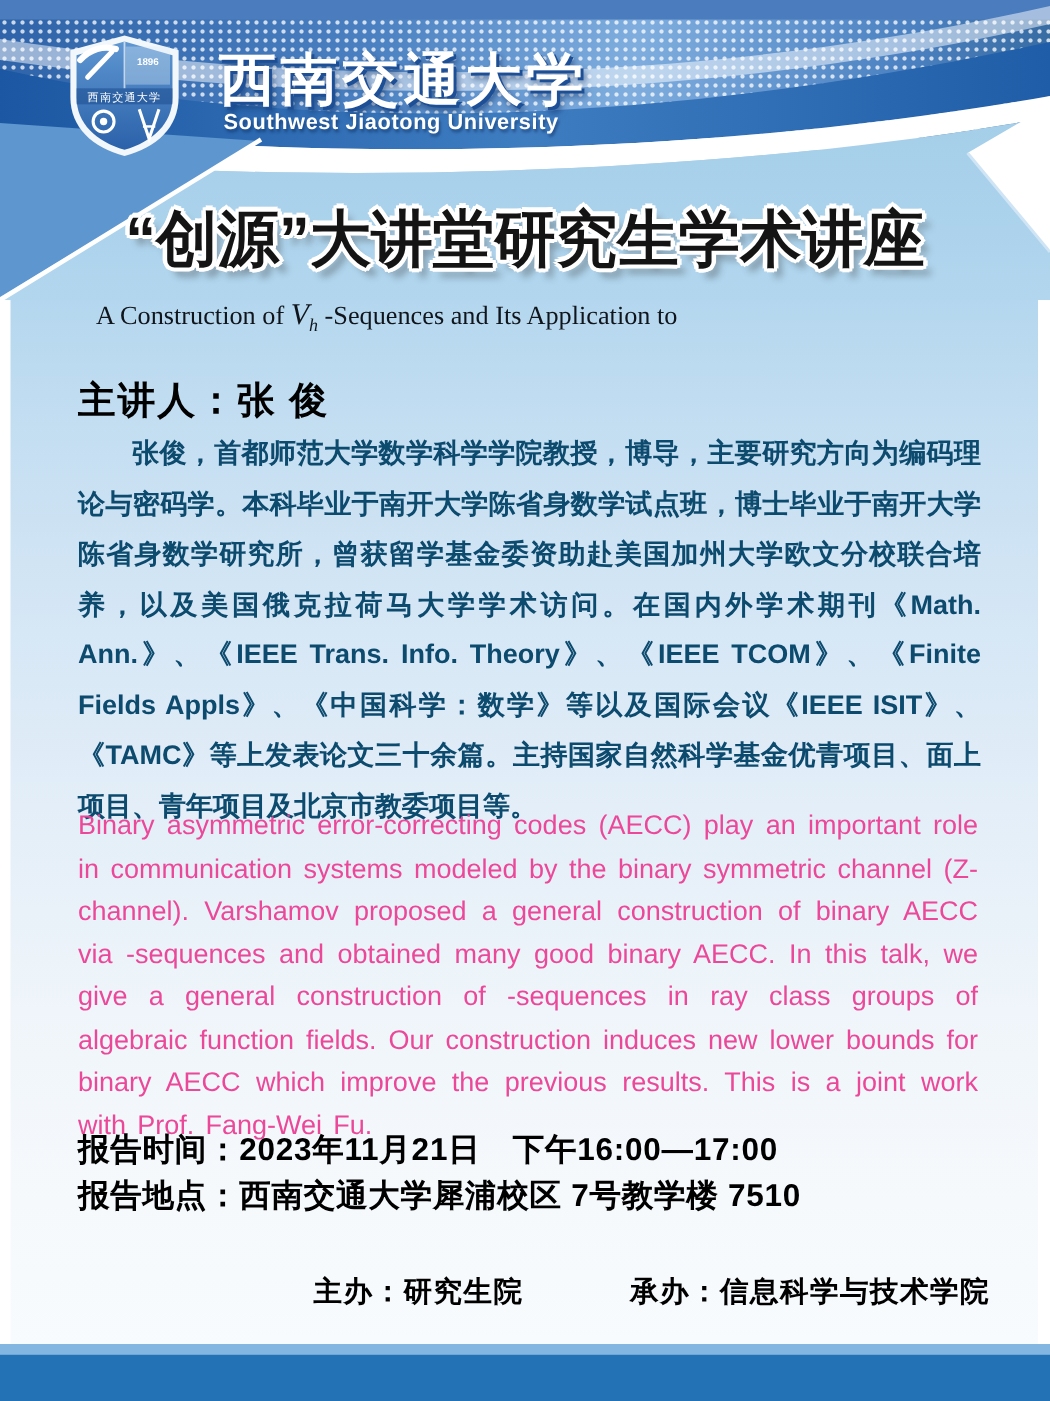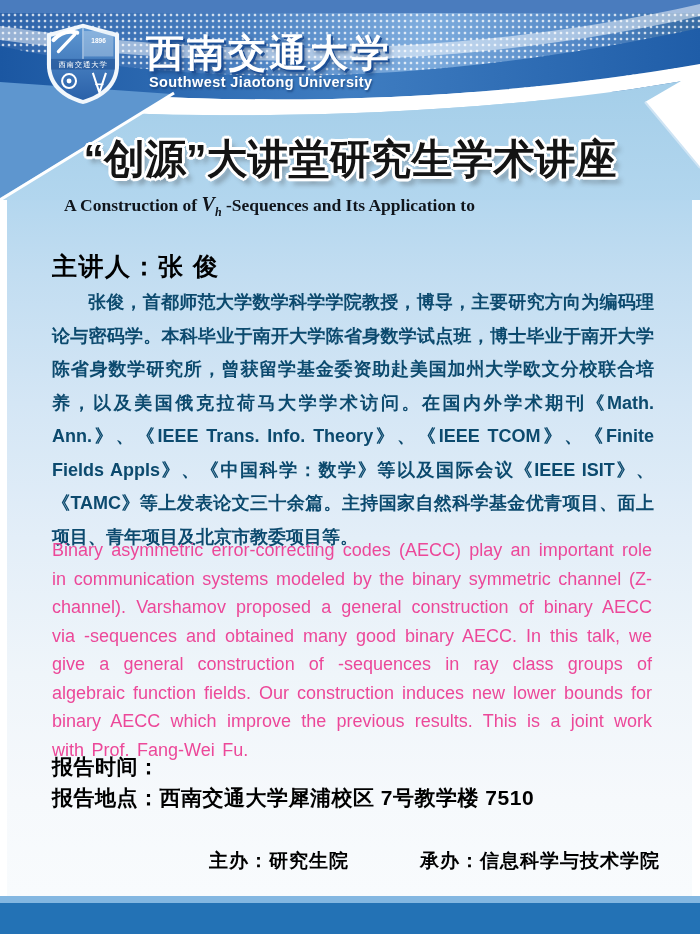--- a/index.html
+++ b/index.html
@@ -45,22 +45,22 @@
       -2px 2px 0 #fff, -1px 2px 0 #fff, 0 2px 0 #fff, 1px 2px 0 #fff, 2px 2px 0 #fff,
       -2px -1px 0 #fff, -2px 0 0 #fff, -2px 1px 0 #fff,
       2px -1px 0 #fff, 2px 0 0 #fff, 2px 1px 0 #fff,
       -3px 0 0 #fff, 3px 0 0 #fff, 0 -3px 0 #fff, 0 3px 0 #fff,
       5px 6px 5px rgba(50,50,50,.4);
   }
   
   .topic-row { position:absolute; left:52px; top:194px; display:flex; align-items:flex-start; }
   .topic-label { font-size:28px; font-weight:900; color:#000; letter-spacing:1px; margin-top:7px; white-space:nowrap; }
   .topic-en {
-    margin-left:12px; font-family:"Liberation Serif", serif; font-weight:bold;
-    font-size:17.5px; line-height:21px; color:#10151c; white-space:nowrap;
+    margin-left:12px; font-family:"Liberation Serif", serif; font-weight:normal;
+    font-size:17.5px; line-height:33px; color:#10151c; white-space:nowrap;
   }
   .math-var { font-style:italic; font-size:20px; }
   .math-sub { font-style:italic; font-size:12px; }
   
   .section-heading { position:absolute; left:52px; font-size:25px; font-weight:900; color:#000; letter-spacing:1.5px; }
   .speaker-heading { top:250px; }
   .abstract-heading { top:508px; }
   
   .bio {
     position:absolute; left:52px; top:286px; width:602px;
@@ -154,20 +154,21 @@
   </div>
 
   <div class="section-heading speaker-heading">主讲人：张 俊</div>
   <div class="bio">张俊，首都师范大学数学科学学院教授，博导，主要研究方向为编码理论与密码学。本科毕业于南开大学陈省身数学试点班，博士毕业于南开大学陈省身数学研究所，曾获留学基金委资助赴美国加州大学欧文分校联合培养，以及美国俄克拉荷马大学学术访问。在国内外学术期刊《Math. Ann.》、《IEEE Trans. Info. Theory》、《IEEE TCOM》、《Finite Fields Appls》、《中国科学：数学》等以及国际会议《IEEE ISIT》、《TAMC》等上发表论文三十余篇。主持国家自然科学基金优青项目、面上项目、青年项目及北京市教委项目等。</div>
 
   <div class="abstract-body">Binary asymmetric error-correcting codes (AECC) play an important role in communication systems modeled by the binary symmetric channel (Z-channel). Varshamov proposed a general construction of binary AECC via -sequences and obtained many good binary AECC. In this talk, we give a general construction of -sequences in ray class groups of algebraic function fields. Our construction induces new lower bounds for binary AECC which improve the previous results. This is a joint work with Prof. Fang-Wei Fu.</div>
 
   <div class="schedule">
     <div class="sched-row">
       <span>报告时间：</span>
+        <span>2023年11月21日　下午16:00—17:00</span>
     </div>
     <div class="sched-row">
       <span>报告地点：</span>
         <span>西南交通大学犀浦校区 7号教学楼 7510</span>
     </div>
   </div>
 
   <div class="organizers">
     <div class="org-group">
       <span>主办：</span>

